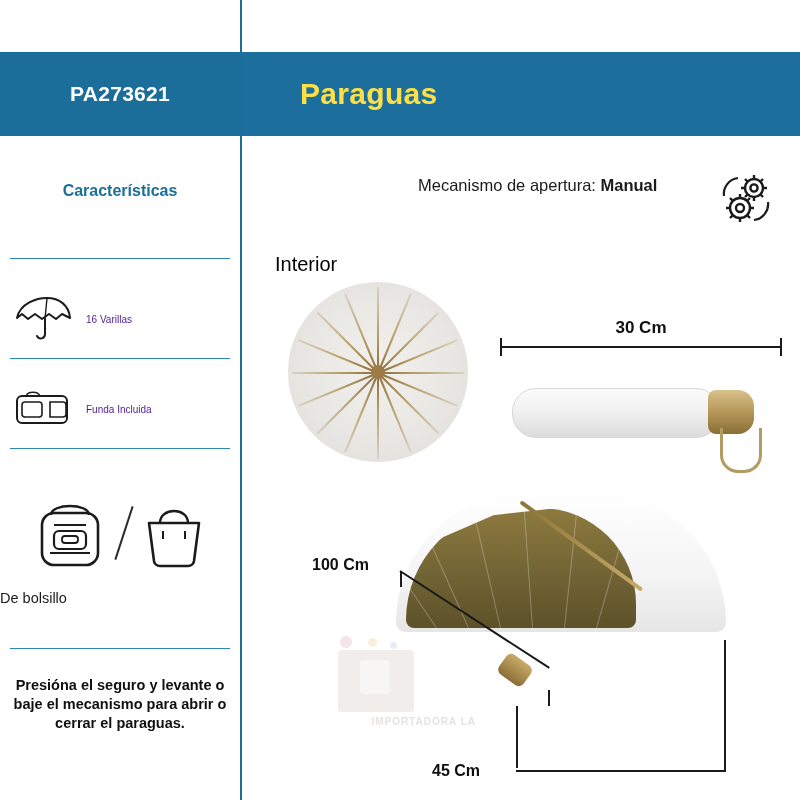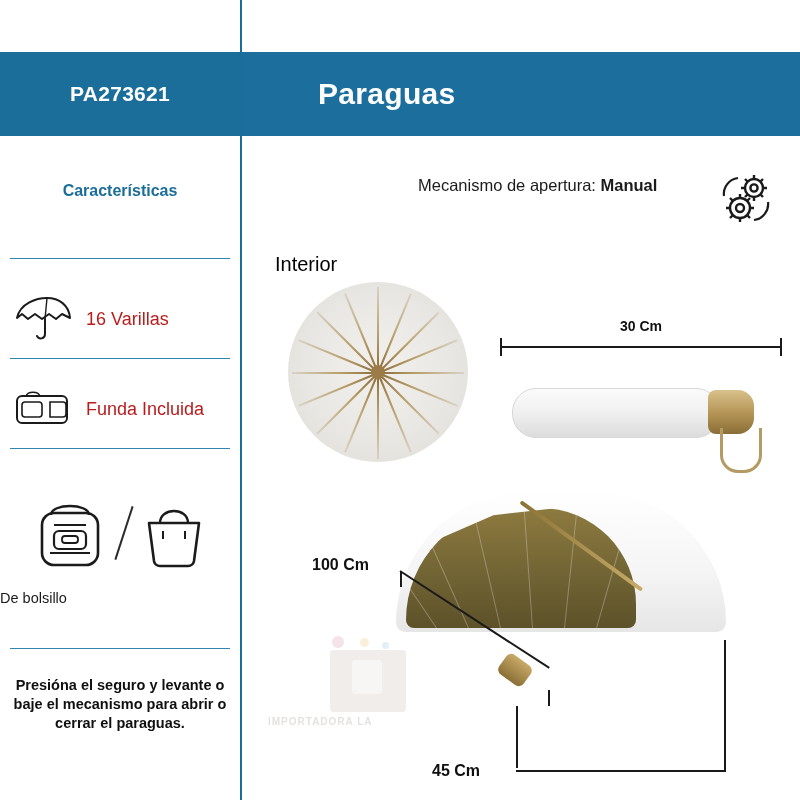--- a/index.html
+++ b/index.html
@@ -84,22 +84,22 @@
     align-items: center;
   }
   .feat-row .ico {
     width: 86px;
     display: flex;
     align-items: center;
     justify-content: center;
     flex: none;
   }
   .feat-row .lbl {
-    font-size: 18px;
-    color: #b91c1c;
+    font-size: 10px;
+    color: #4c1d95;
   }
   #row-varillas { top: 288px; height: 62px; }
   #row-funda    { top: 378px; height: 62px; }
 
   .feat-block-pocket {
     position: absolute;
     left: 0;
     top: 478px;
     width: 240px;
   }
@@ -140,24 +140,24 @@
     position: absolute;
     left: 242px;
     top: 52px;
     width: 558px;
     height: 84px;
     background: #1c6f9c;
     display: flex;
     align-items: center;
   }
   .header-title {
-    color: #ffffff;
+    color: #fde047;
     font-size: 30px;
     font-weight: bold;
-    margin-left: 76px;
+    margin-left: 58px;
     letter-spacing: 0.3px;
   }
 
   .mech-line {
     position: absolute;
     left: 418px;
     top: 176px;
     font-size: 16.5px;
     color: #1b1b1b;
   }
@@ -231,21 +231,21 @@
     background: #1a1a1a;
   }
   .dim-top .cap-l { left: 0; }
   .dim-top .cap-r { right: 0; }
   .dim-top .txt {
     position: absolute;
     left: 0;
     top: 0;
     width: 282px;
     text-align: center;
-    font-size: 14px;
+    font-size: 17px;
     font-weight: bold;
     color: #101010;
   }
   .folded {
     position: absolute;
     left: 512px;
     top: 366px;
     width: 262px;
     height: 120px;
   }
@@ -353,26 +353,26 @@
     left: 432px;
     top: 762px;
     font-size: 16px;
     font-weight: bold;
     color: #101010;
   }
 
   
   .watermark {
     position: absolute;
-    left: 268px;
+    left: 276px;
     top: 636px;
     width: 200px;
     height: 140px;
     opacity: 0.38;
-    text-align: left;
+    text-align: right;
   }
   .wm-box {
     position: relative;
     width: 96px;
     height: 78px;
     margin: 0 auto;
   }
   .wm-box .cube {
     position: absolute;
     left: 10px;

